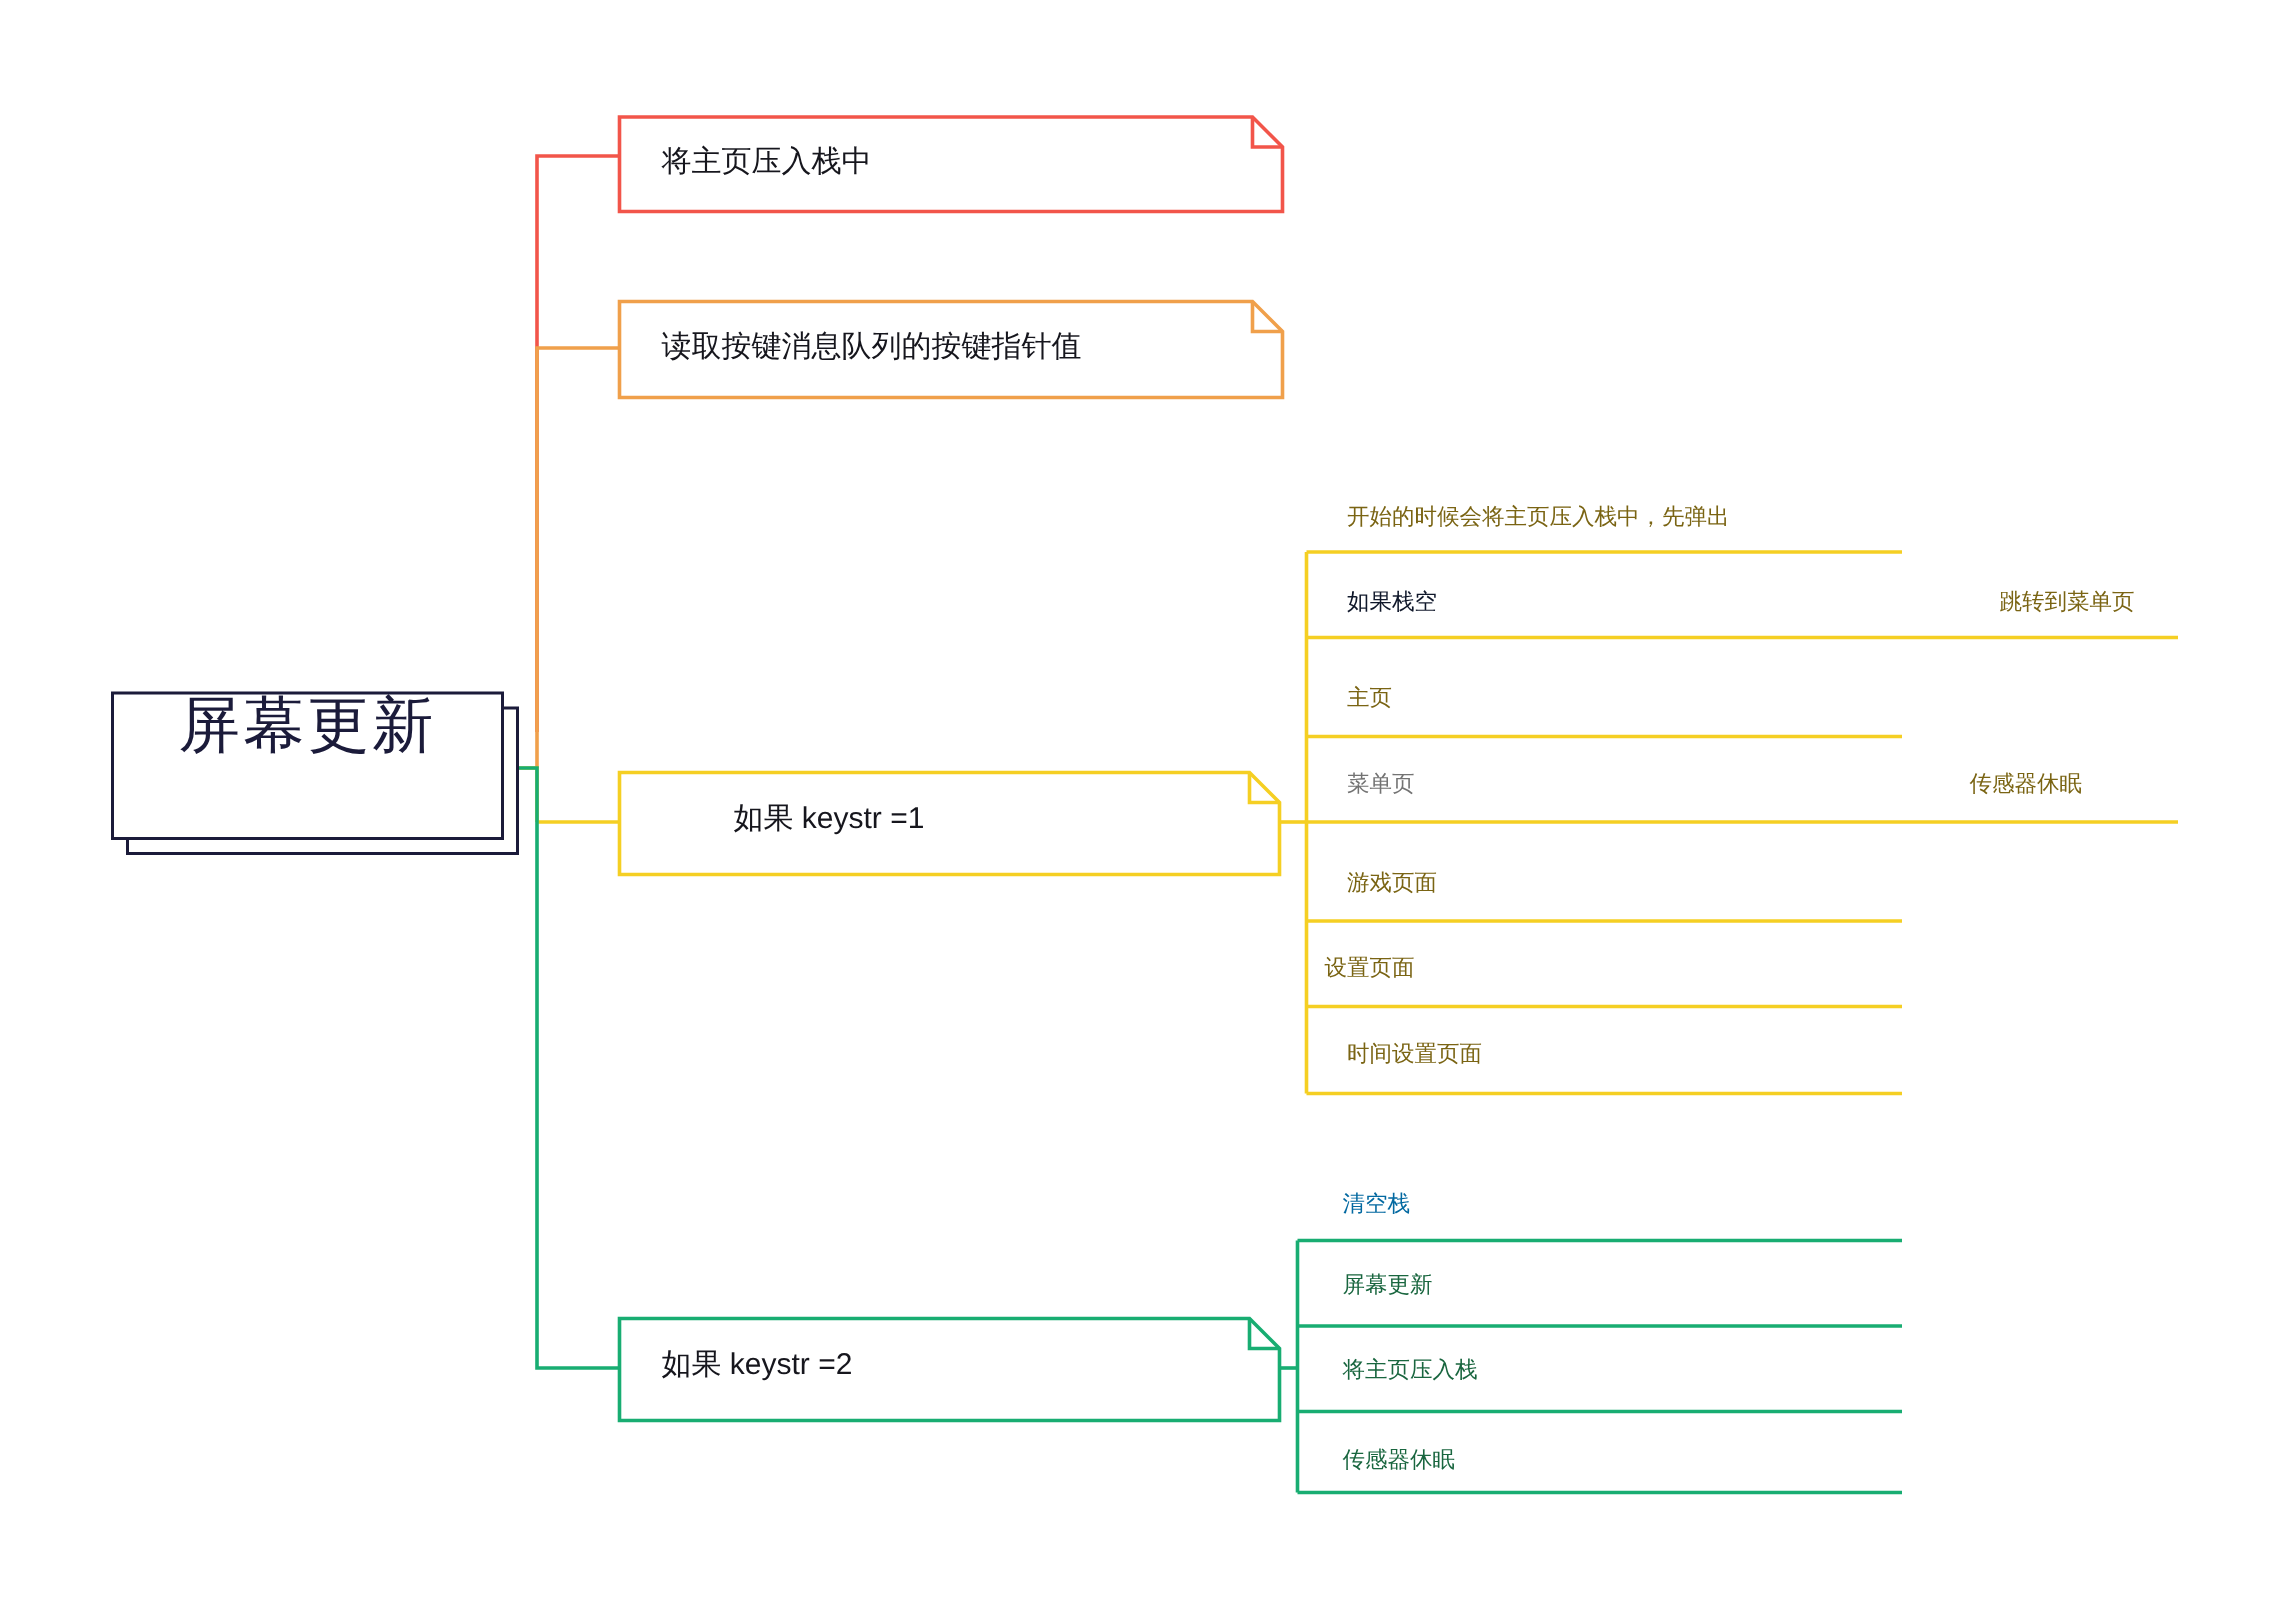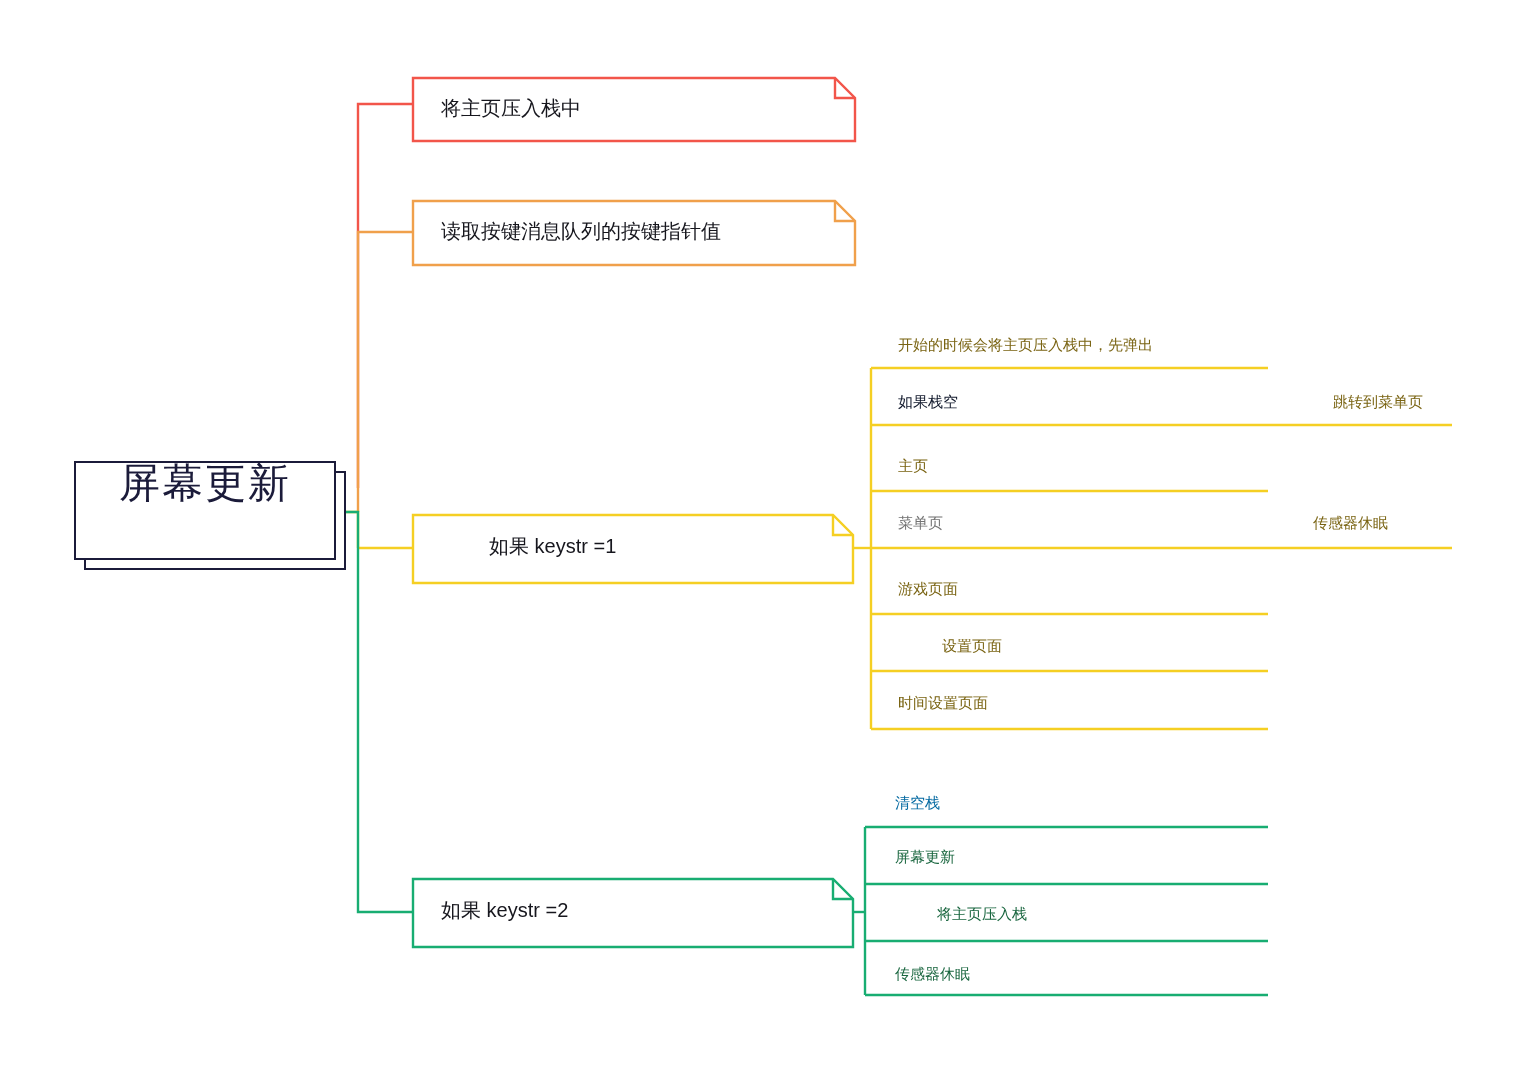--- a/index.html
+++ b/index.html
@@ -164,27 +164,27 @@
 <div class="l3-label" style="left:898px; top:337px; color:#7a6413;">开始的时候会将主页压入栈中，先弹出</div>
 
 <div class="l3-label" style="left:898px; top:394px; color:#0f172a;">如果栈空</div>
 
 <div class="l3-label" style="left:898px; top:458px; color:#7a6413;">主页</div>
 
 <div class="l3-label" style="left:898px; top:515px; color:#737373;">菜单页</div>
 
 <div class="l3-label" style="left:898px; top:581px; color:#7a6413;">游戏页面</div>
 
-<div class="l3-label" style="left:942px; top:638px; color:#7a6413;">设置页面</div>
+<div class="l3-label" style="left:883px; top:638px; color:#7a6413;">设置页面</div>
 
 <div class="l3-label" style="left:898px; top:695px; color:#7a6413;">时间设置页面</div>
 
 <div class="l4-label" style="left:1313px; top:394px; color:#7a6413;margin-left:20px;">跳转到菜单页</div>
 
 <div class="l4-label" style="left:1313px; top:515px; color:#7a6413;">传感器休眠</div>
 
 <div class="l3-label" style="left:895px; top:795px; color:#0369a1;">清空栈</div>
 
 <div class="l3-label" style="left:895px; top:849px; color:#19663f;">屏幕更新</div>
 
-<div class="l3-label" style="left:895px; top:906px; color:#19663f;margin-left:42px;">将主页压入栈</div>
+<div class="l3-label" style="left:895px; top:906px; color:#19663f;">将主页压入栈</div>
 
 <div class="l3-label" style="left:895px; top:966px; color:#19663f;">传感器休眠</div>
 
 </body></html>

